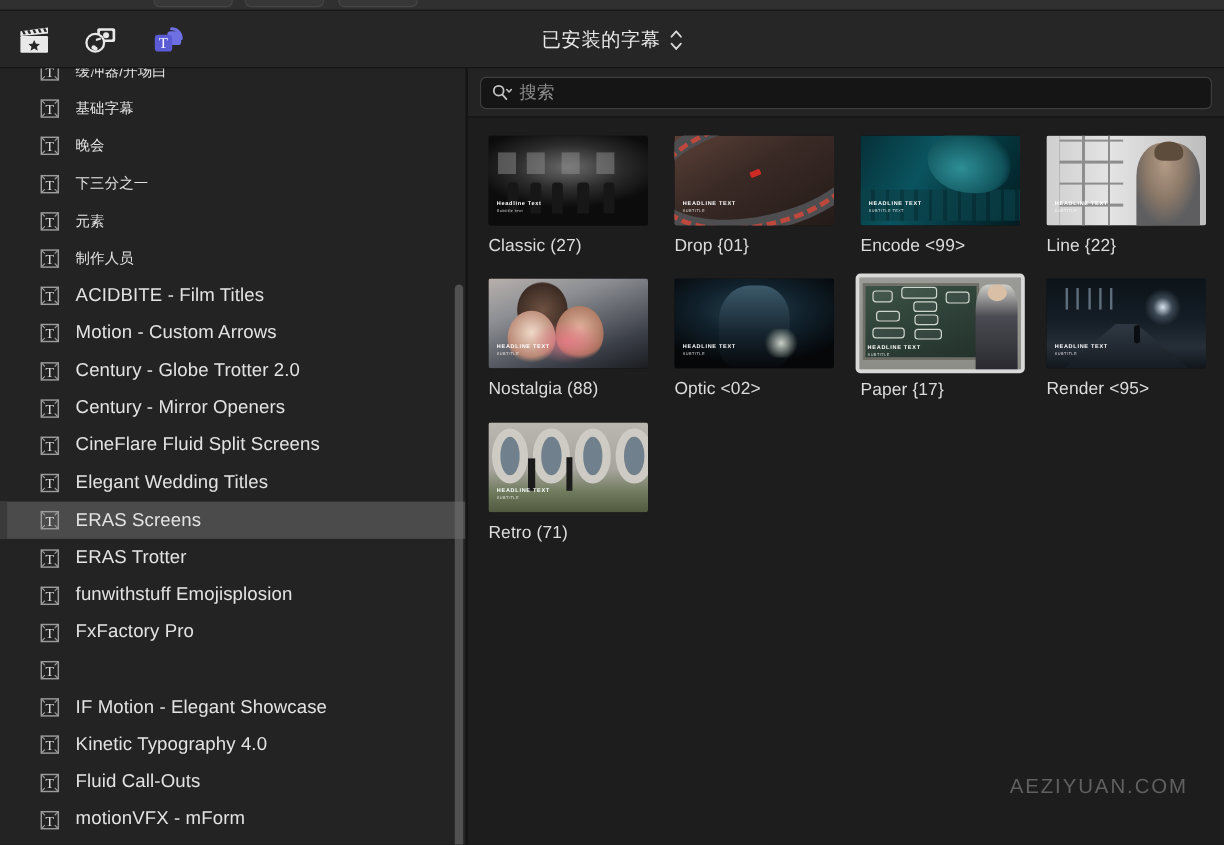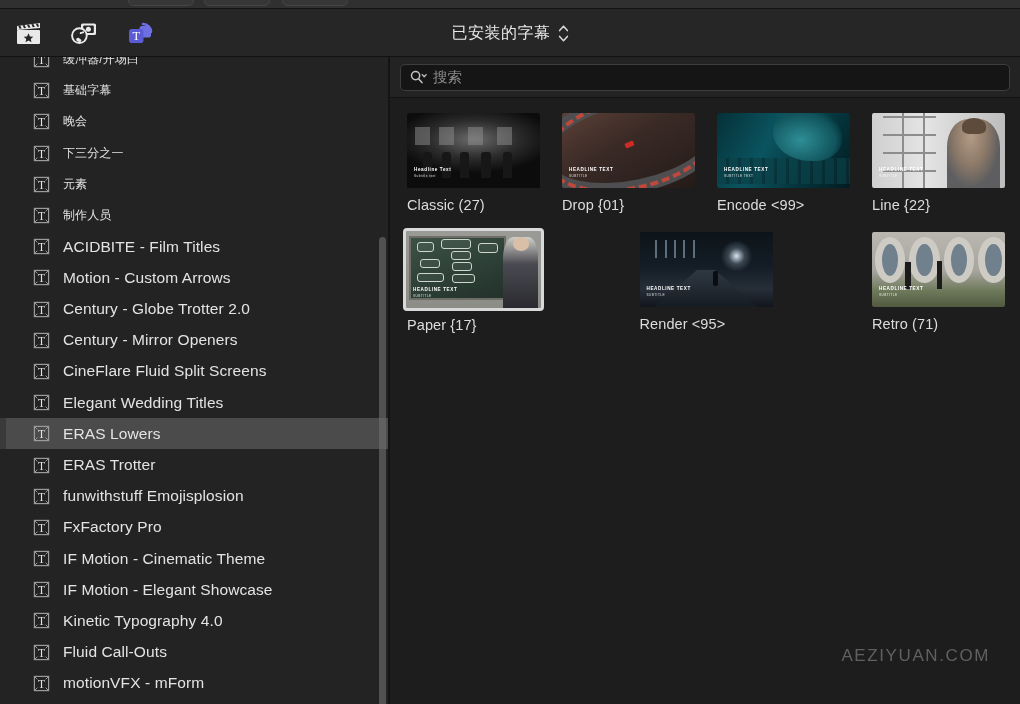--- a/index.html
+++ b/index.html
@@ -391,21 +391,21 @@
           <span class="side-label">Elegant Wedding Titles</span>
         </div>
         <div class="side-row selected">
           <span class="t-icon">
             <svg width="17" height="17" viewBox="0 0 17 17">
               <rect x="1.4" y="1.4" width="14.2" height="14.2" fill="none" stroke="#9b9b9b" stroke-width="1.2"></rect>
               <path d="M1.4 1.4 L4.4 4.4 M15.6 1.4 L12.6 4.4 M1.4 15.6 L4.4 12.6 M15.6 15.6 L12.6 12.6" stroke="#9b9b9b" stroke-width="1"></path>
               <text x="8.5" y="13" font-family="Liberation Serif, serif" font-size="11.5" fill="#e3e3e3" text-anchor="middle">T</text>
             </svg>
           </span>
-          <span class="side-label">ERAS Lowers</span>
+          <span class="side-label">ERAS Screens</span>
         </div>
         <div class="side-row">
           <span class="t-icon">
             <svg width="17" height="17" viewBox="0 0 17 17">
               <rect x="1.4" y="1.4" width="14.2" height="14.2" fill="none" stroke="#9b9b9b" stroke-width="1.2"></rect>
               <path d="M1.4 1.4 L4.4 4.4 M15.6 1.4 L12.6 4.4 M1.4 15.6 L4.4 12.6 M15.6 15.6 L12.6 12.6" stroke="#9b9b9b" stroke-width="1"></path>
               <text x="8.5" y="13" font-family="Liberation Serif, serif" font-size="11.5" fill="#e3e3e3" text-anchor="middle">T</text>
             </svg>
           </span>
           <span class="side-label">ERAS Trotter</span>
@@ -431,21 +431,20 @@
           <span class="side-label">FxFactory Pro</span>
         </div>
         <div class="side-row">
           <span class="t-icon">
             <svg width="17" height="17" viewBox="0 0 17 17">
               <rect x="1.4" y="1.4" width="14.2" height="14.2" fill="none" stroke="#9b9b9b" stroke-width="1.2"></rect>
               <path d="M1.4 1.4 L4.4 4.4 M15.6 1.4 L12.6 4.4 M1.4 15.6 L4.4 12.6 M15.6 15.6 L12.6 12.6" stroke="#9b9b9b" stroke-width="1"></path>
               <text x="8.5" y="13" font-family="Liberation Serif, serif" font-size="11.5" fill="#e3e3e3" text-anchor="middle">T</text>
             </svg>
           </span>
-          <span class="side-label">IF Motion - Cinematic Theme</span>
         </div>
         <div class="side-row">
           <span class="t-icon">
             <svg width="17" height="17" viewBox="0 0 17 17">
               <rect x="1.4" y="1.4" width="14.2" height="14.2" fill="none" stroke="#9b9b9b" stroke-width="1.2"></rect>
               <path d="M1.4 1.4 L4.4 4.4 M15.6 1.4 L12.6 4.4 M1.4 15.6 L4.4 12.6 M15.6 15.6 L12.6 12.6" stroke="#9b9b9b" stroke-width="1"></path>
               <text x="8.5" y="13" font-family="Liberation Serif, serif" font-size="11.5" fill="#e3e3e3" text-anchor="middle">T</text>
             </svg>
           </span>
           <span class="side-label">IF Motion - Elegant Showcase</span>
@@ -548,20 +547,46 @@
             <div class="thumb-img">
               <span class="art a-line">
                 <span class="frame"></span>
                 <span class="person"></span>
                 <span class="hair"></span>
               </span>
               <div class="hl-text"><span>HEADLINE TEXT</span><br><span class="sub">SUBTITLE</span></div>
             </div>
           </div>
           <div class="cell-label">Line {22}</div>
+        </div>
+        <div class="cell">
+          <div class="thumb-frame">
+            <div class="thumb-img">
+              <span class="art a-nostalgia">
+                <span class="b1"></span>
+                <span class="b3"></span>
+                <span class="b2"></span>
+                <span class="pink"></span>
+              </span>
+              <div class="hl-text"><span>HEADLINE TEXT</span><br><span class="sub">SUBTITLE</span></div>
+            </div>
+          </div>
+          <div class="cell-label">Nostalgia (88)</div>
+        </div>
+        <div class="cell">
+          <div class="thumb-frame">
+            <div class="thumb-img">
+              <span class="art a-optic">
+                <span class="sh"></span>
+                <span class="glow"></span>
+              </span>
+              <div class="hl-text"><span>HEADLINE TEXT</span><br><span class="sub">SUBTITLE</span></div>
+            </div>
+          </div>
+          <div class="cell-label">Optic &lt;02&gt;</div>
         </div>
         <div class="cell selected">
           <div class="thumb-frame">
             <div class="thumb-img">
               <span class="art a-paper">
                 <span class="board"></span>
                 <span class="bx" style="left:8%;top:14%;width:13%;height:13%"></span>
                 <span class="bx" style="left:26%;top:10%;width:22%;height:13%"></span>
                 <span class="bx" style="left:33%;top:26%;width:15%;height:12%"></span>
                 <span class="bx" style="left:53%;top:16%;width:15%;height:12%"></span>

